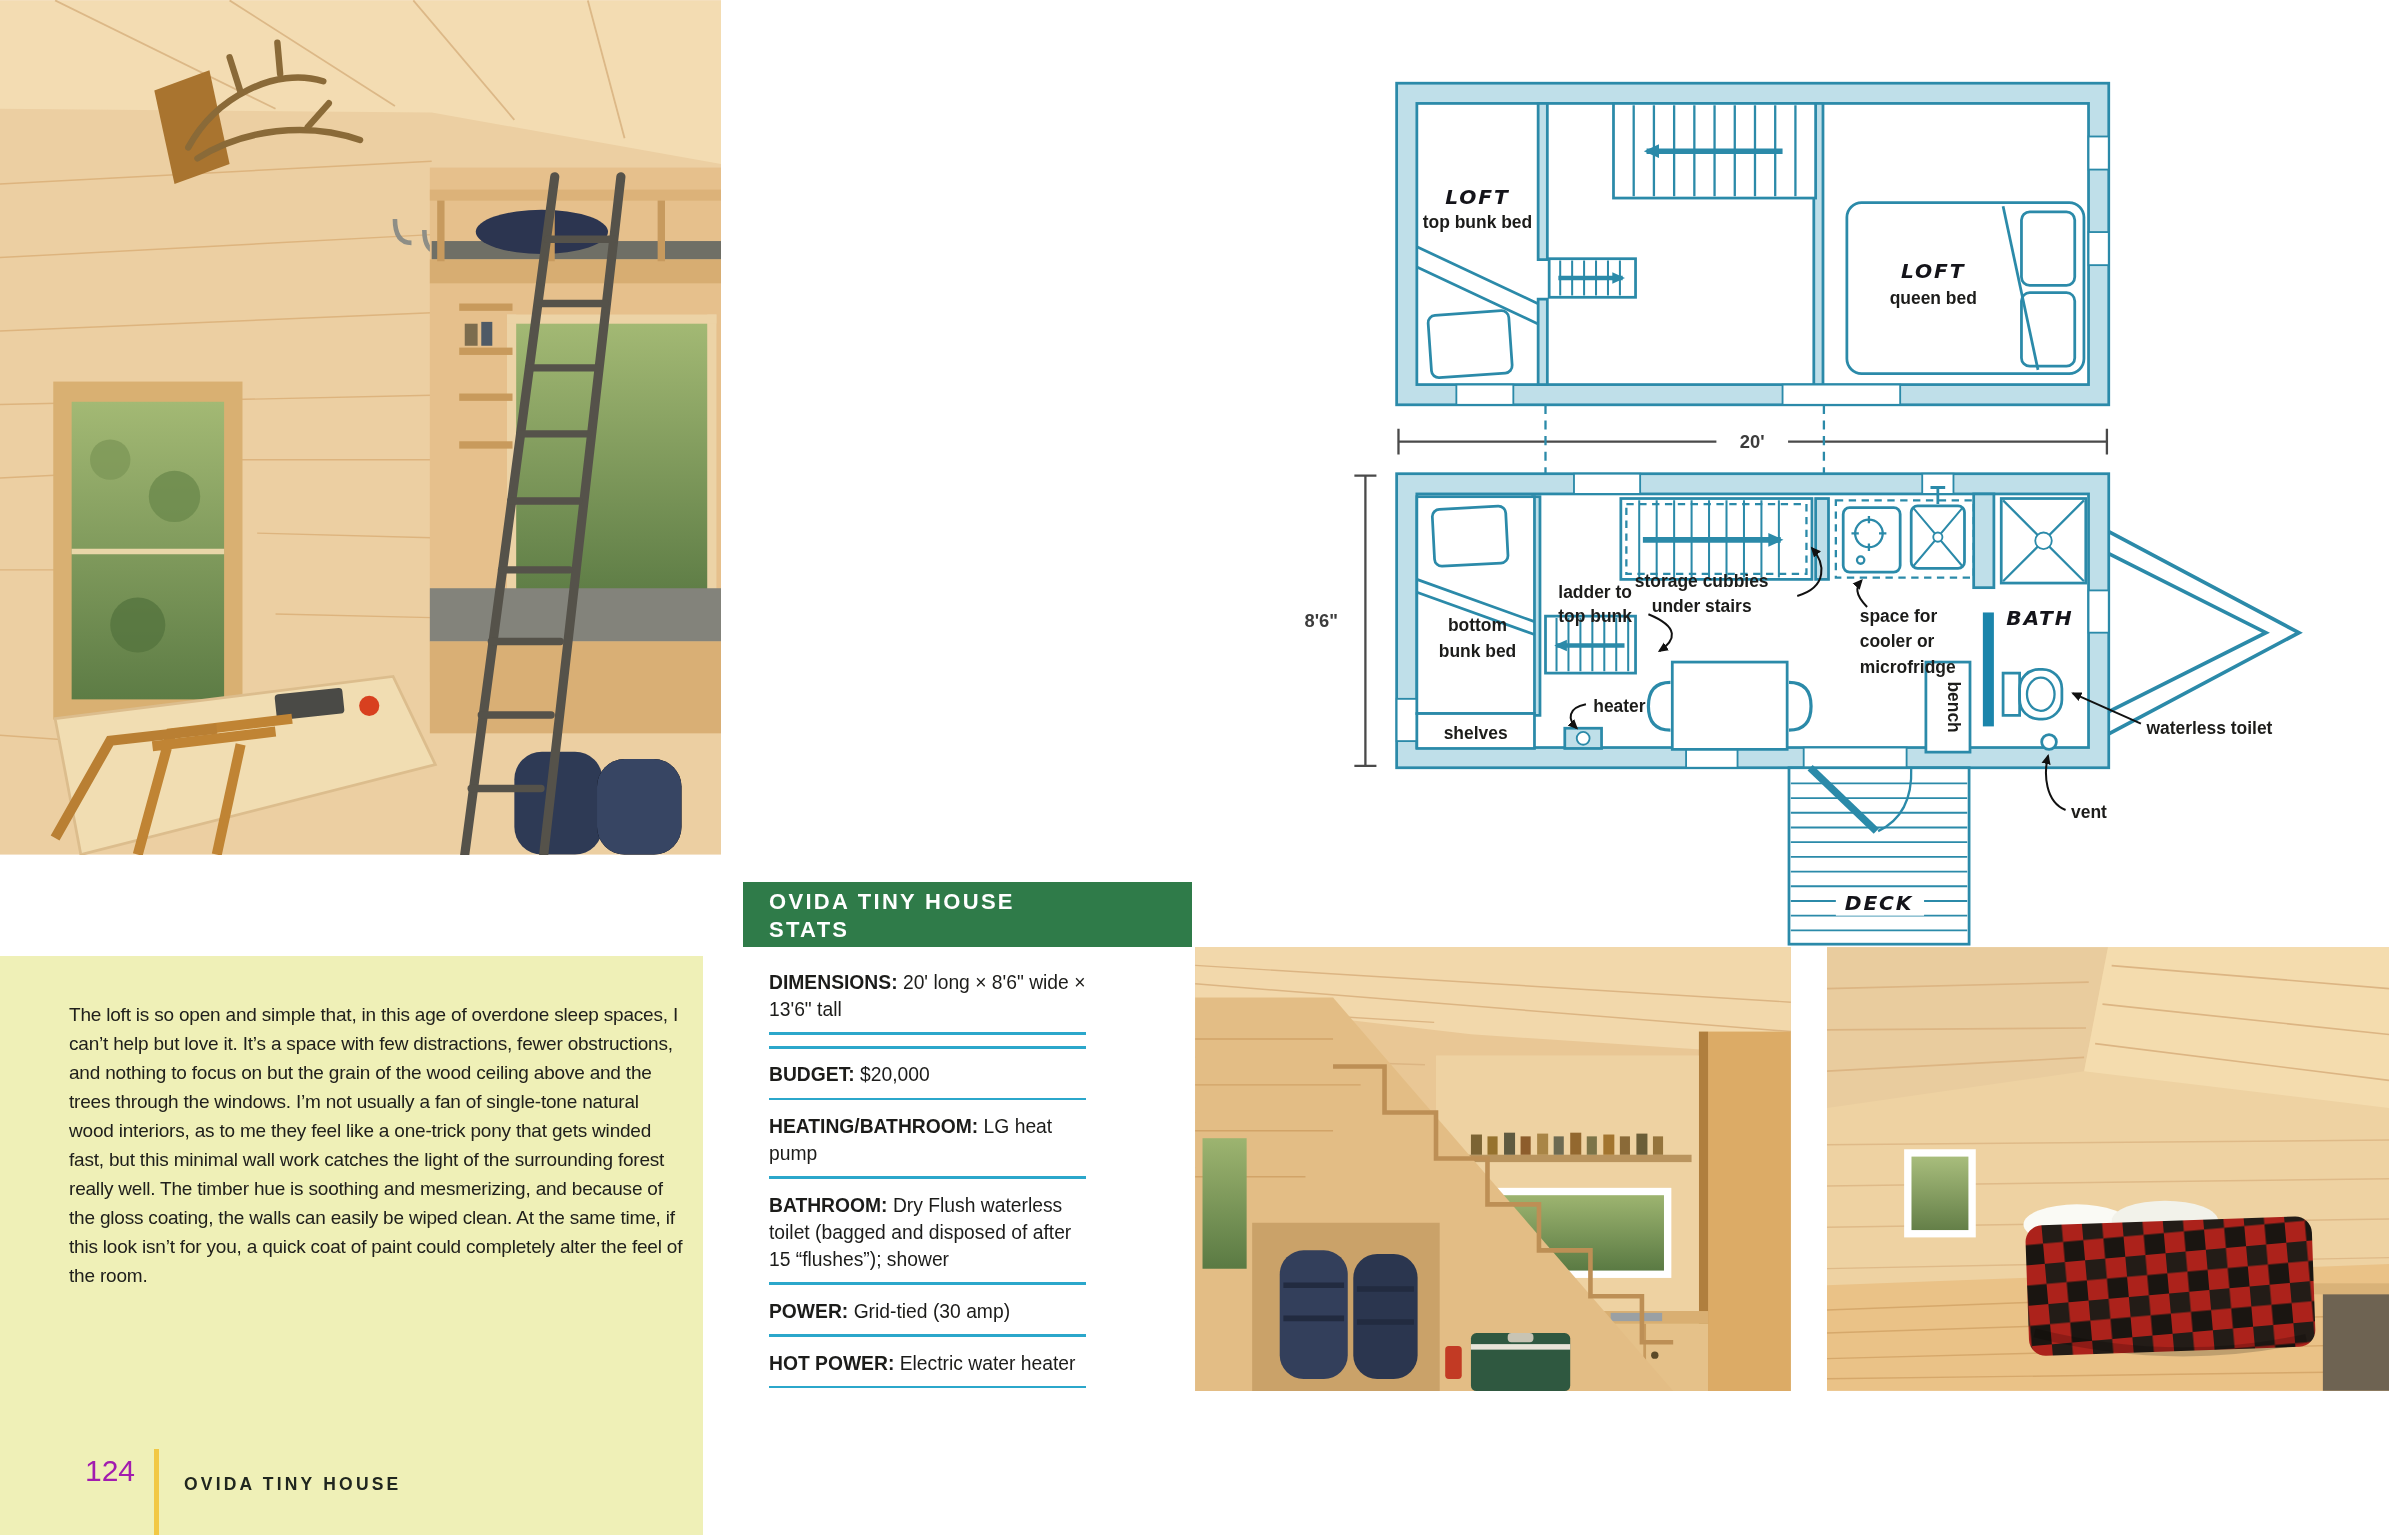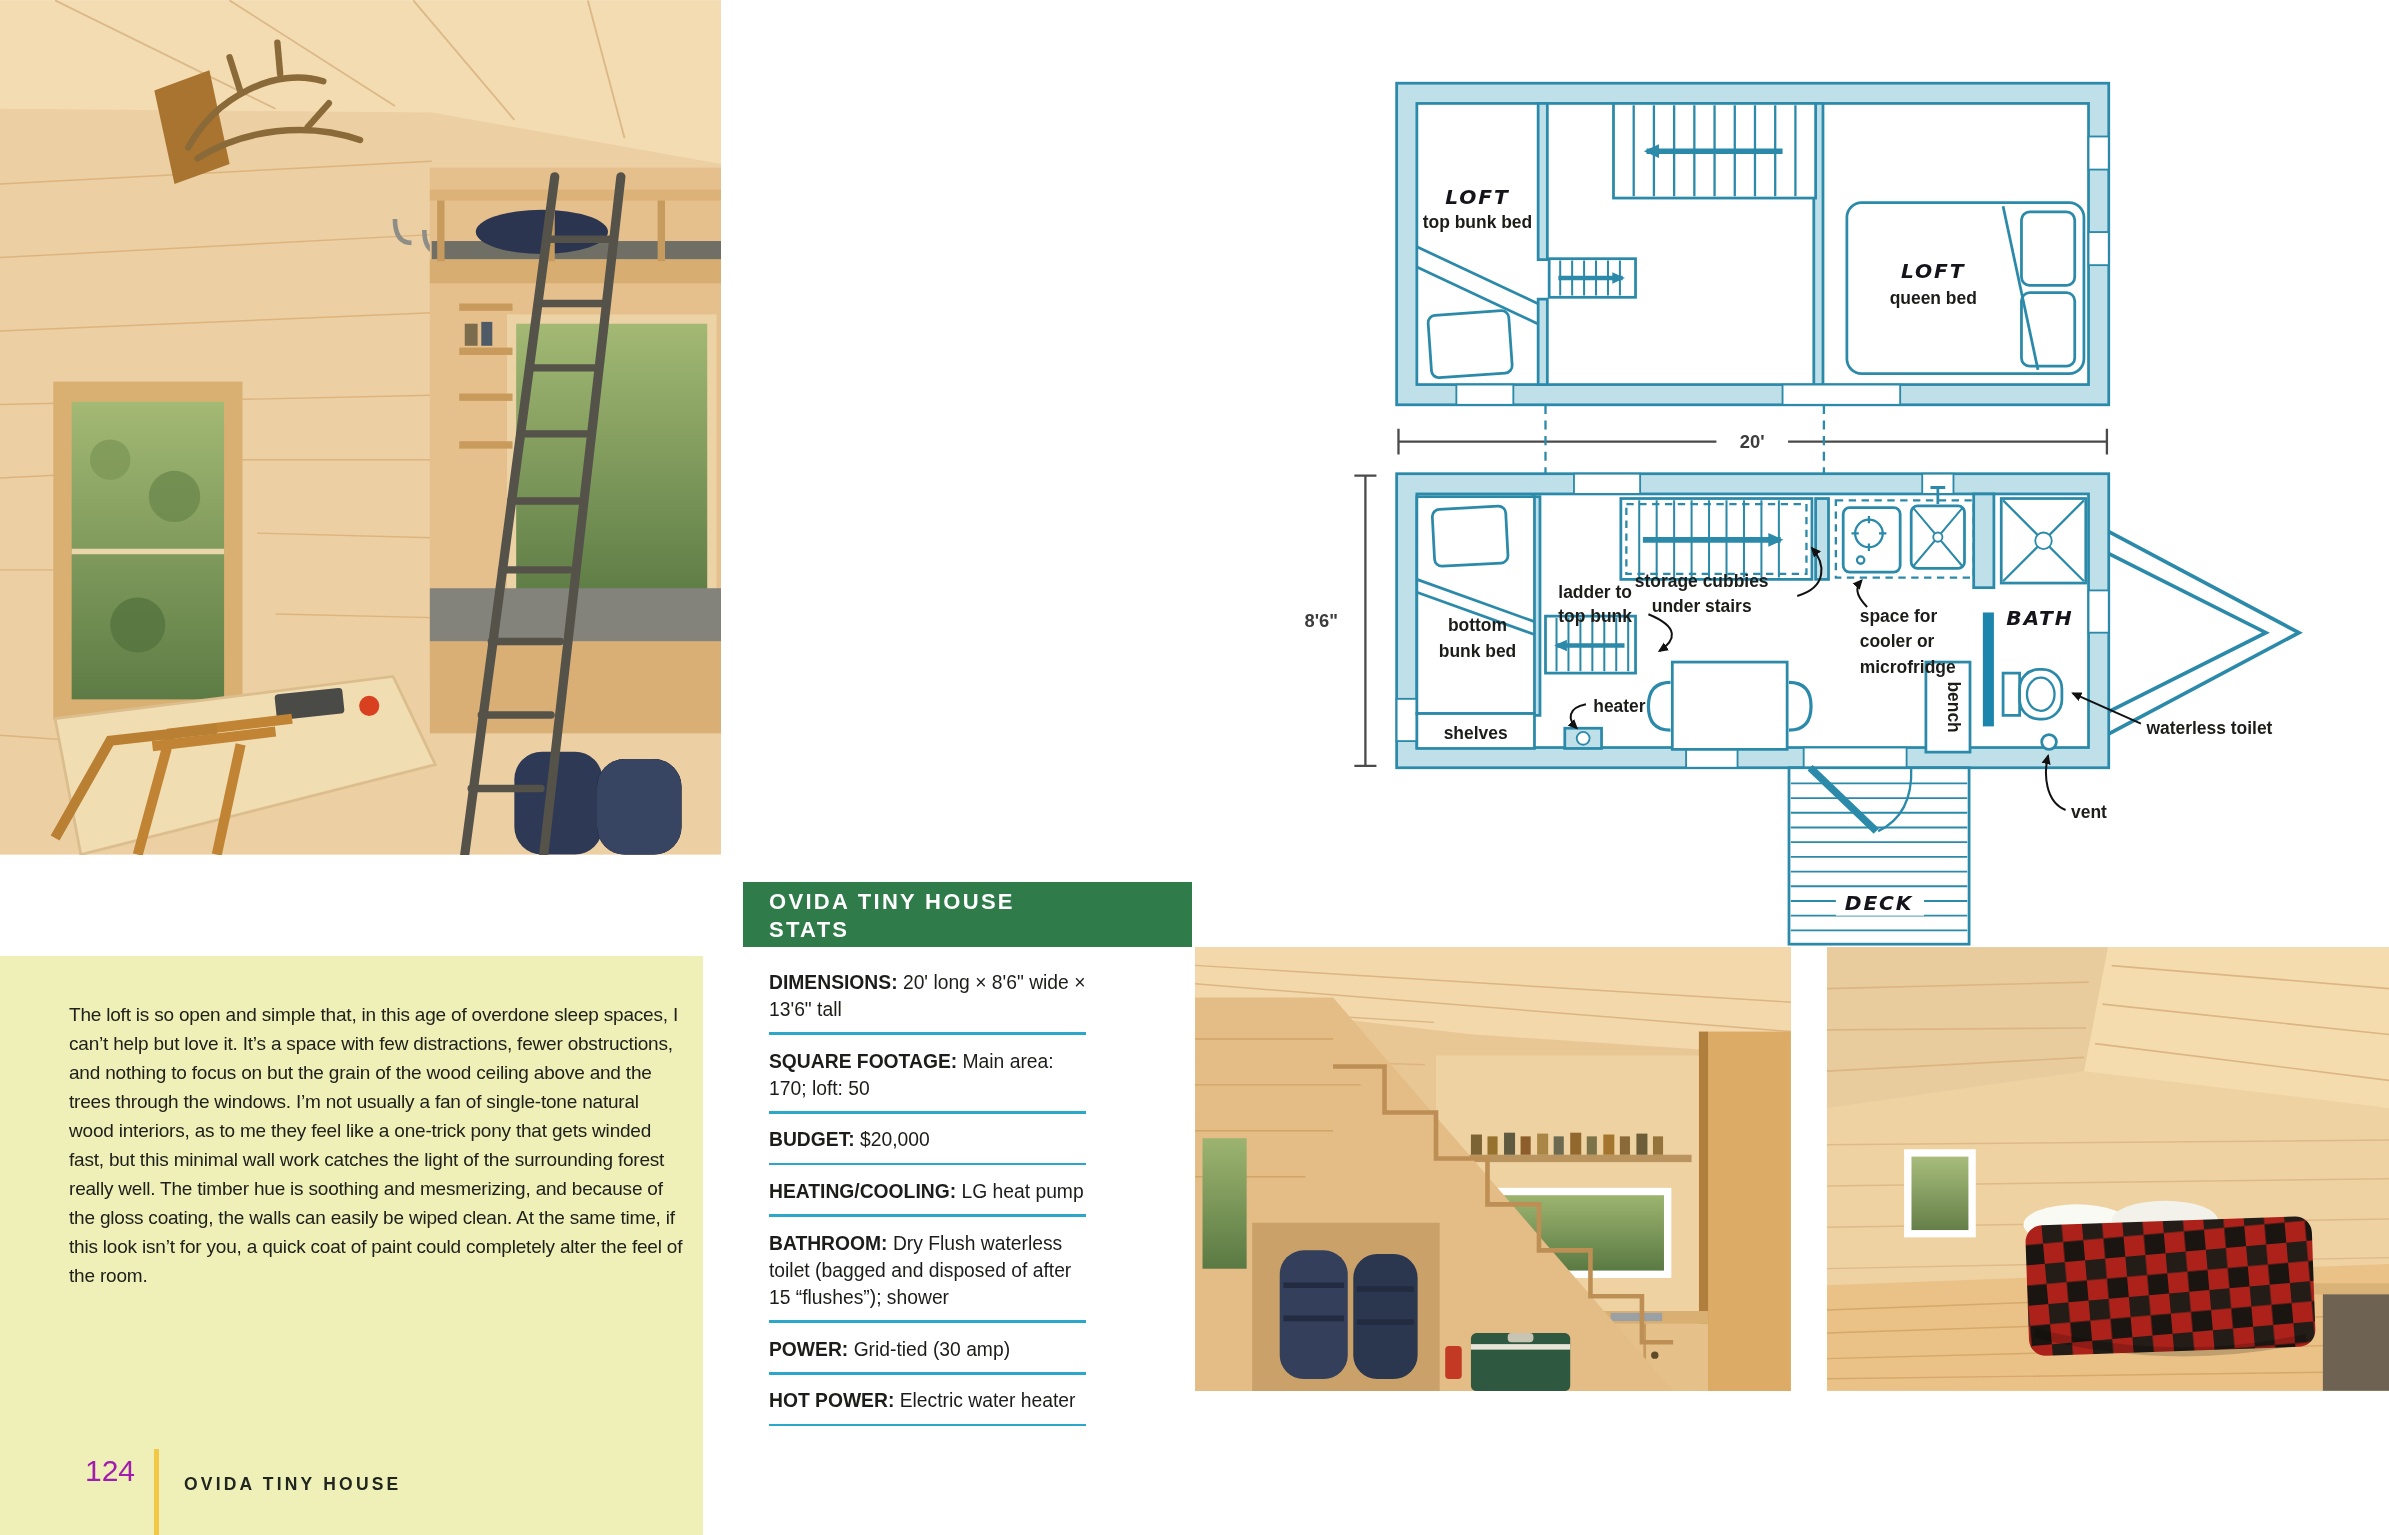--- a/index.html
+++ b/index.html
@@ -169,25 +169,24 @@
     <div class="footer-title">OVIDA TINY HOUSE</div>
   </div>
 
   <div class="abs stats-header">
     <div>OVIDA TINY HOUSE</div>
     <div>STATS</div>
   </div>
   <div class="abs stats-list">
       <div class="stat-item"><span class="stat-label">DIMENSIONS: </span><span>20' long × 8'6" wide × 13'6" tall</span></div>
       <div class="stat-rule"></div>
-      <div class="stat-item"><span class="stat-label">SQUARE FOOTAGE: </span><span>Main area: 170; loft: 50</span></div>
       <div class="stat-rule"></div>
       <div class="stat-item"><span class="stat-label">BUDGET: </span><span>$20,000</span></div>
       <div class="stat-rule"></div>
-      <div class="stat-item"><span class="stat-label">HEATING/COOLING: </span><span>LG heat pump</span></div>
+      <div class="stat-item"><span class="stat-label">HEATING/BATHROOM: </span><span>LG heat pump</span></div>
       <div class="stat-rule"></div>
       <div class="stat-item"><span class="stat-label">BATHROOM: </span><span>Dry Flush waterless toilet (bagged and disposed of after 15 “flushes”); shower</span></div>
       <div class="stat-rule"></div>
       <div class="stat-item"><span class="stat-label">POWER: </span><span>Grid-tied (30 amp)</span></div>
       <div class="stat-rule"></div>
       <div class="stat-item"><span class="stat-label">HOT POWER: </span><span>Electric water heater</span></div>
       <div class="stat-rule"></div>
     </div>
 
   <svg class="abs floorplan" viewBox="0 0 1220 1000">

